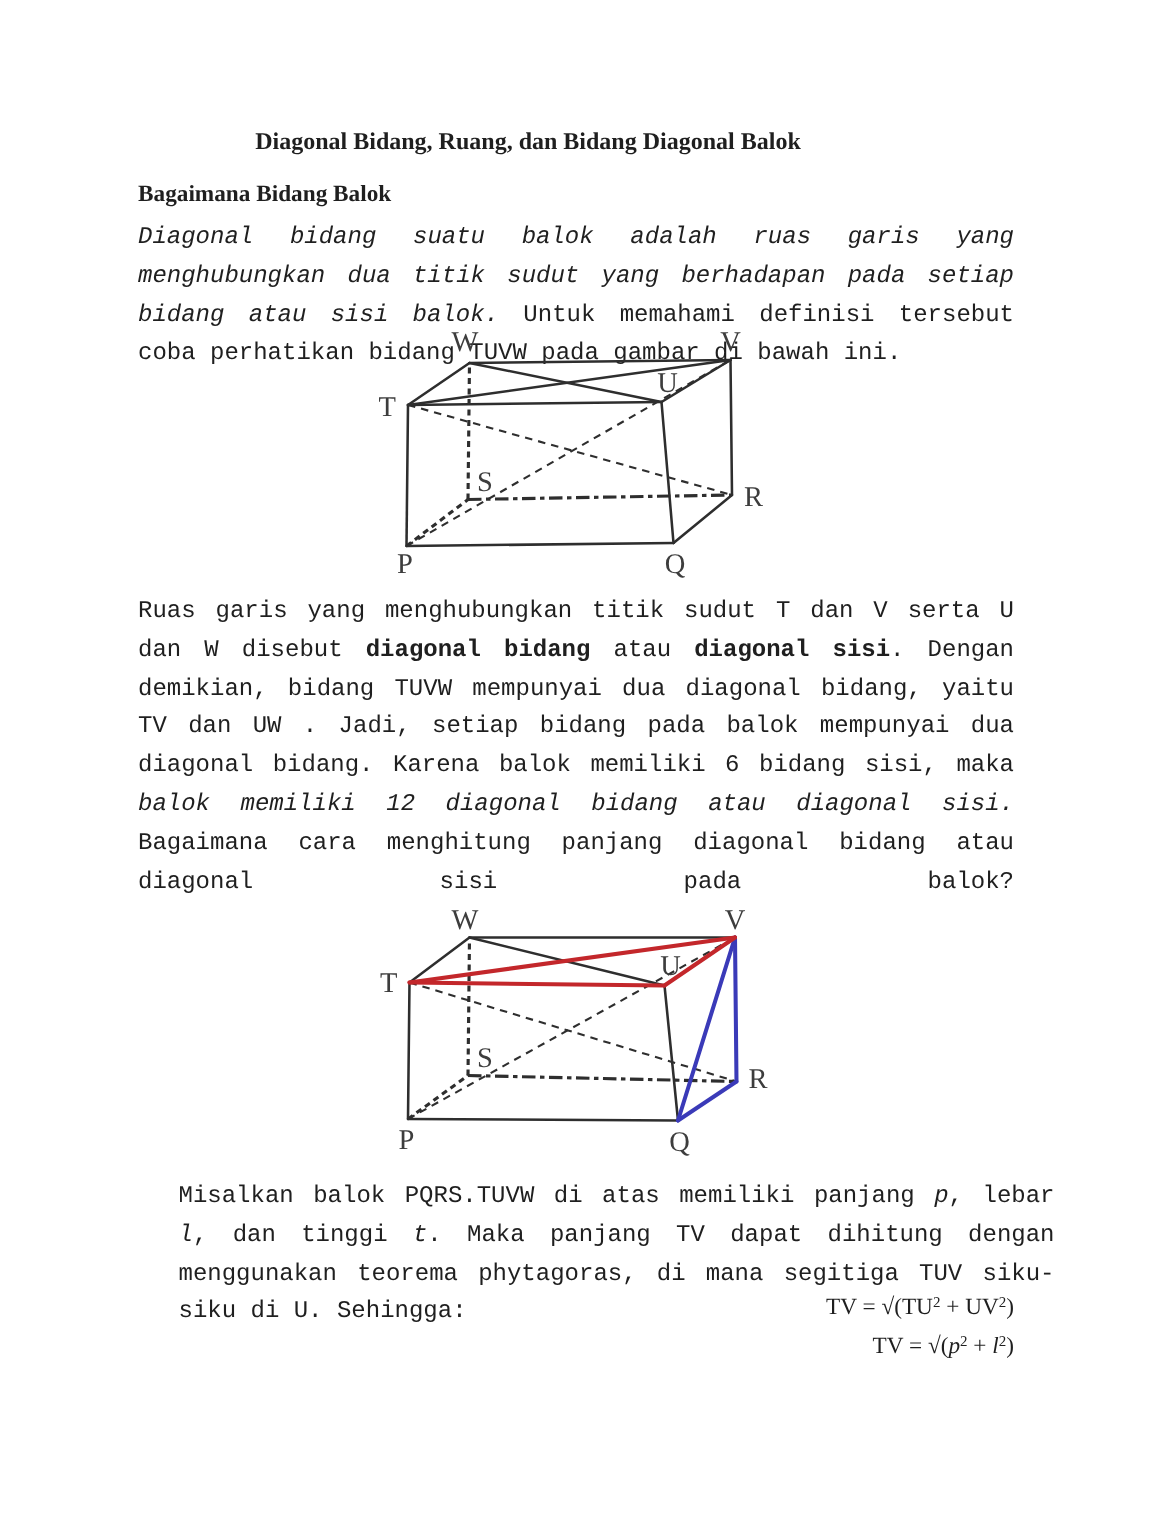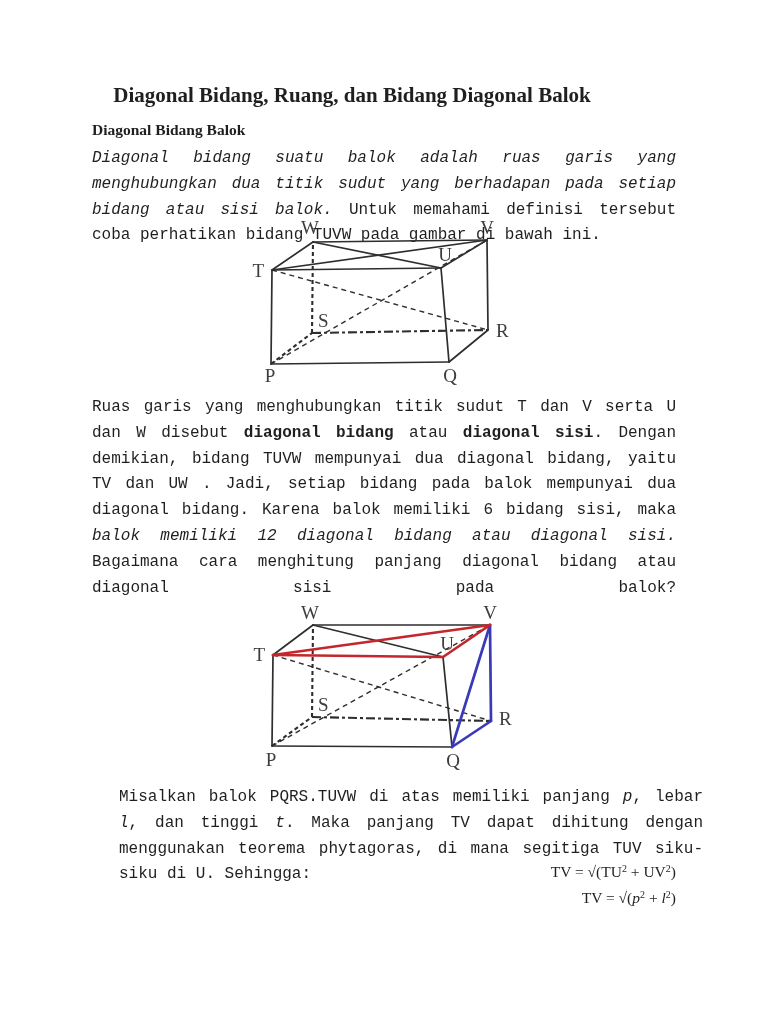--- a/index.html
+++ b/index.html
@@ -6,21 +6,21 @@
   .page{
     position:relative;
     width:768px;height:1024px;
     background:#ffffff;
     font-family:"Liberation Serif", serif;
     color:#1f1f1f;
     overflow:hidden;
   }
   .doc-title{
     position:absolute;top:86px;left:0;width:704px;
-    text-align:center;font-weight:bold;font-size:21px;line-height:18px;
+    text-align:center;font-weight:bold;font-size:16px;line-height:18px;
   }
   .section-heading{
     position:absolute;top:121px;left:92px;width:584px;
     font-weight:bold;font-size:15.5px;line-height:18px;
   }
   .para{
     position:absolute;left:92px;width:584px;
     font-size:16px;line-height:25.8px;
     text-align:justify;
     font-family:Liberation Mono, monospace;
@@ -45,21 +45,21 @@
   .blue-ln{stroke:var(--blue);stroke-width:2.7;fill:none;stroke-linecap:round;}
   .vlabel{font-family:"Liberation Serif", serif;font-size:19px;fill:var(--label);}
 </style>
 </head>
 <body>
 
 <div class="page">
 
   <div class="doc-title">Diagonal Bidang, Ruang, dan Bidang Diagonal Balok</div>
 
-  <div class="section-heading">Diagonal Bidang Balok</div>
+  <div class="section-heading">Bagaimana Bidang Balok</div>
 
   <div class="para" style="top:146px;"><span class="rt-italic">Diagonal bidang suatu balok adalah ruas garis yang menghubungkan dua titik sudut yang berhadapan pada setiap bidang atau sisi balok.</span><span> Untuk memahami definisi tersebut coba perhatikan bidang TUVW pada gambar di bawah ini.</span></div>
 
   <div class="fig" id="fig1">
     <svg viewBox="0 0 320 178">
 
       <line class="hid" x1="47" y1="150" x2="88" y2="119"></line>
       <line class="dashdot" x1="88" y1="119" x2="264" y2="116"></line>
       <line class="hid" x1="88" y1="119" x2="89" y2="28"></line>
 

